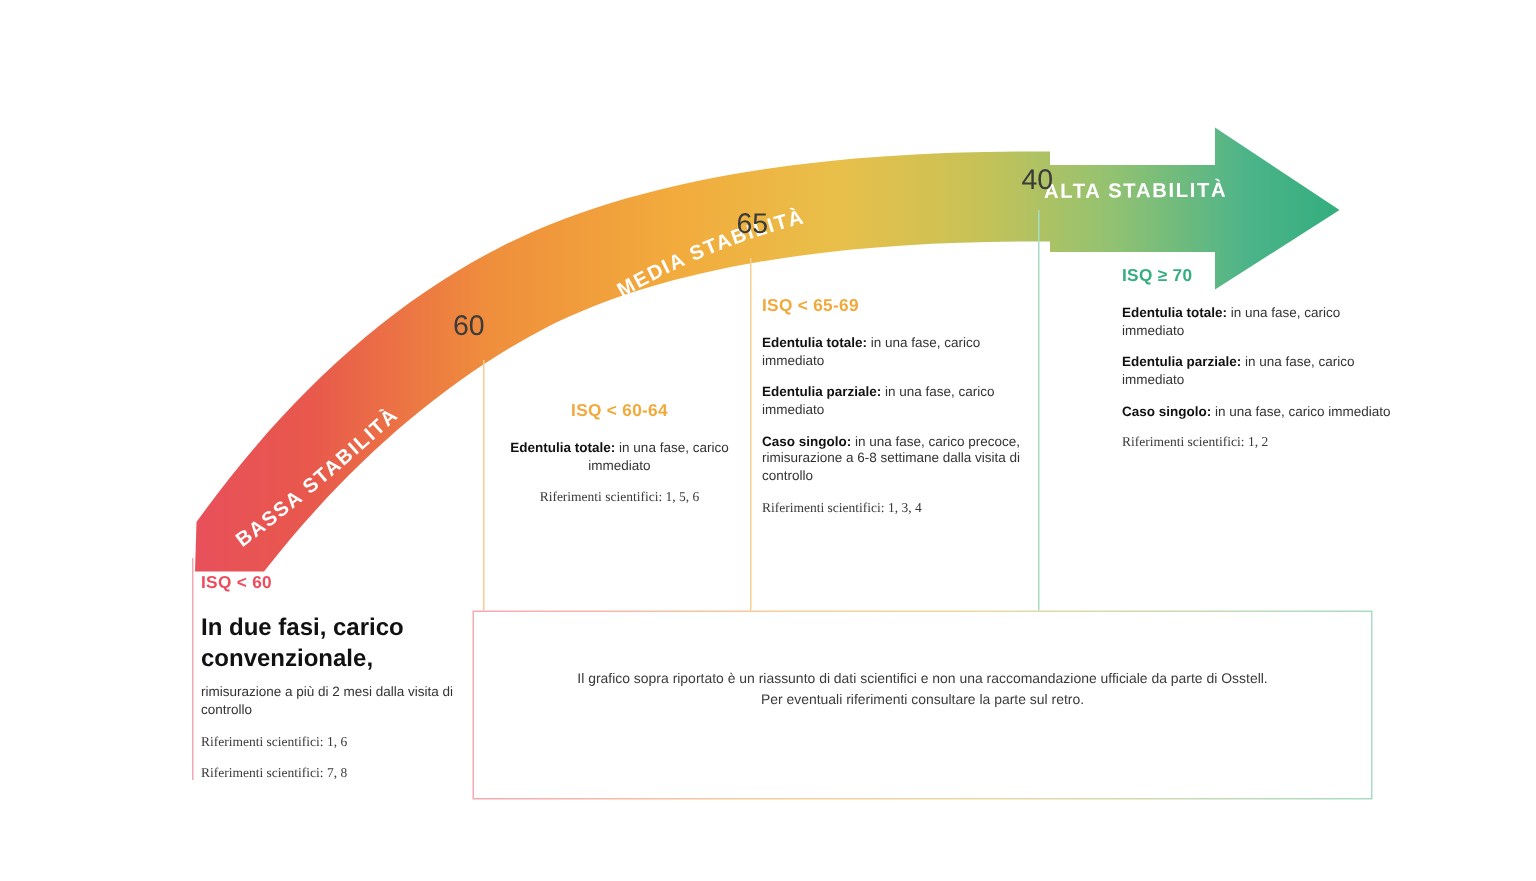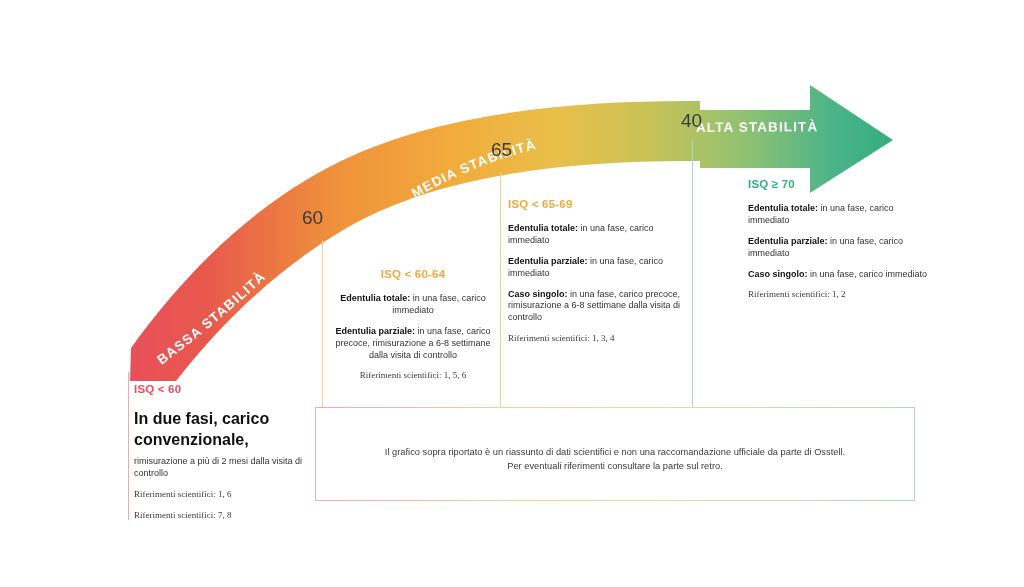--- a/index.html
+++ b/index.html
@@ -100,37 +100,36 @@
   <div class="col" id="col-0" style="left:134px;top:383px;width:180px;">
       <div class="isq" style="color: rgb(238, 75, 92);">ISQ &lt; 60</div>
       <p class="lead">In due fasi, carico convenzionale,</p>
       <p>rimisurazione a più di 2 mesi dalla visita di controllo</p>
       <p class="refs">Riferimenti scientifici: 1, 6</p>
       <p class="refs">Riferimenti scientifici: 7, 8</p>
     </div>
   <div class="col" id="col-1" style="left:329px;top:268px;width:168px;text-align:center;">
       <div class="isq" style="color: rgb(240, 169, 58);">ISQ &lt; 60-64</div>
       <p><b>Edentulia totale:</b> in una fase, carico immediato</p>
-      <p><b>Edentulia parziale:</b> in una fase, carico precoce, rimisurazione a 6-8 settimane dalla visita di controllo</p>
       <p class="refs">Riferimenti scientifici: 1, 5, 6</p>
     </div>
   <div class="col" id="col-2" style="left:508px;top:198px;width:176px;">
       <div class="isq" style="color: rgb(240, 169, 58);">ISQ &lt; 65-69</div>
       <p><b>Edentulia totale:</b> in una fase, carico immediato</p>
       <p><b>Edentulia parziale:</b> in una fase, carico immediato</p>
       <p><b>Caso singolo:</b> in una fase, carico precoce, rimisurazione a 6-8 settimane dalla visita di controllo</p>
       <p class="refs">Riferimenti scientifici: 1, 3, 4</p>
     </div>
   <div class="col" id="col-3" style="left:708px;top:178px;width:180px;margin-left:40px;">
       <div class="isq" style="color: rgb(51, 174, 126);">ISQ ≥ 70</div>
       <p><b>Edentulia totale:</b> in una fase, carico immediato</p>
       <p><b>Edentulia parziale:</b> in una fase, carico immediato</p>
       <p><b>Caso singolo:</b> in una fase, carico immediato</p>
       <p class="refs">Riferimenti scientifici: 1, 2</p>
     </div>
 
-  <div id="disclaimer" style="left:315px;top:407px;width:600px;height:94px;">
+  <div id="disclaimer" style="left:315px;top:407px;width:600px;height:126px;">
     <div class="frame"></div>
     <div class="line">Il grafico sopra riportato è un riassunto di dati scientifici e non una raccomandazione ufficiale da parte di Osstell.</div>
     <div class="line">Per eventuali riferimenti consultare la parte sul retro.</div>
   </div>
 
 </div>
 
 </body></html>

